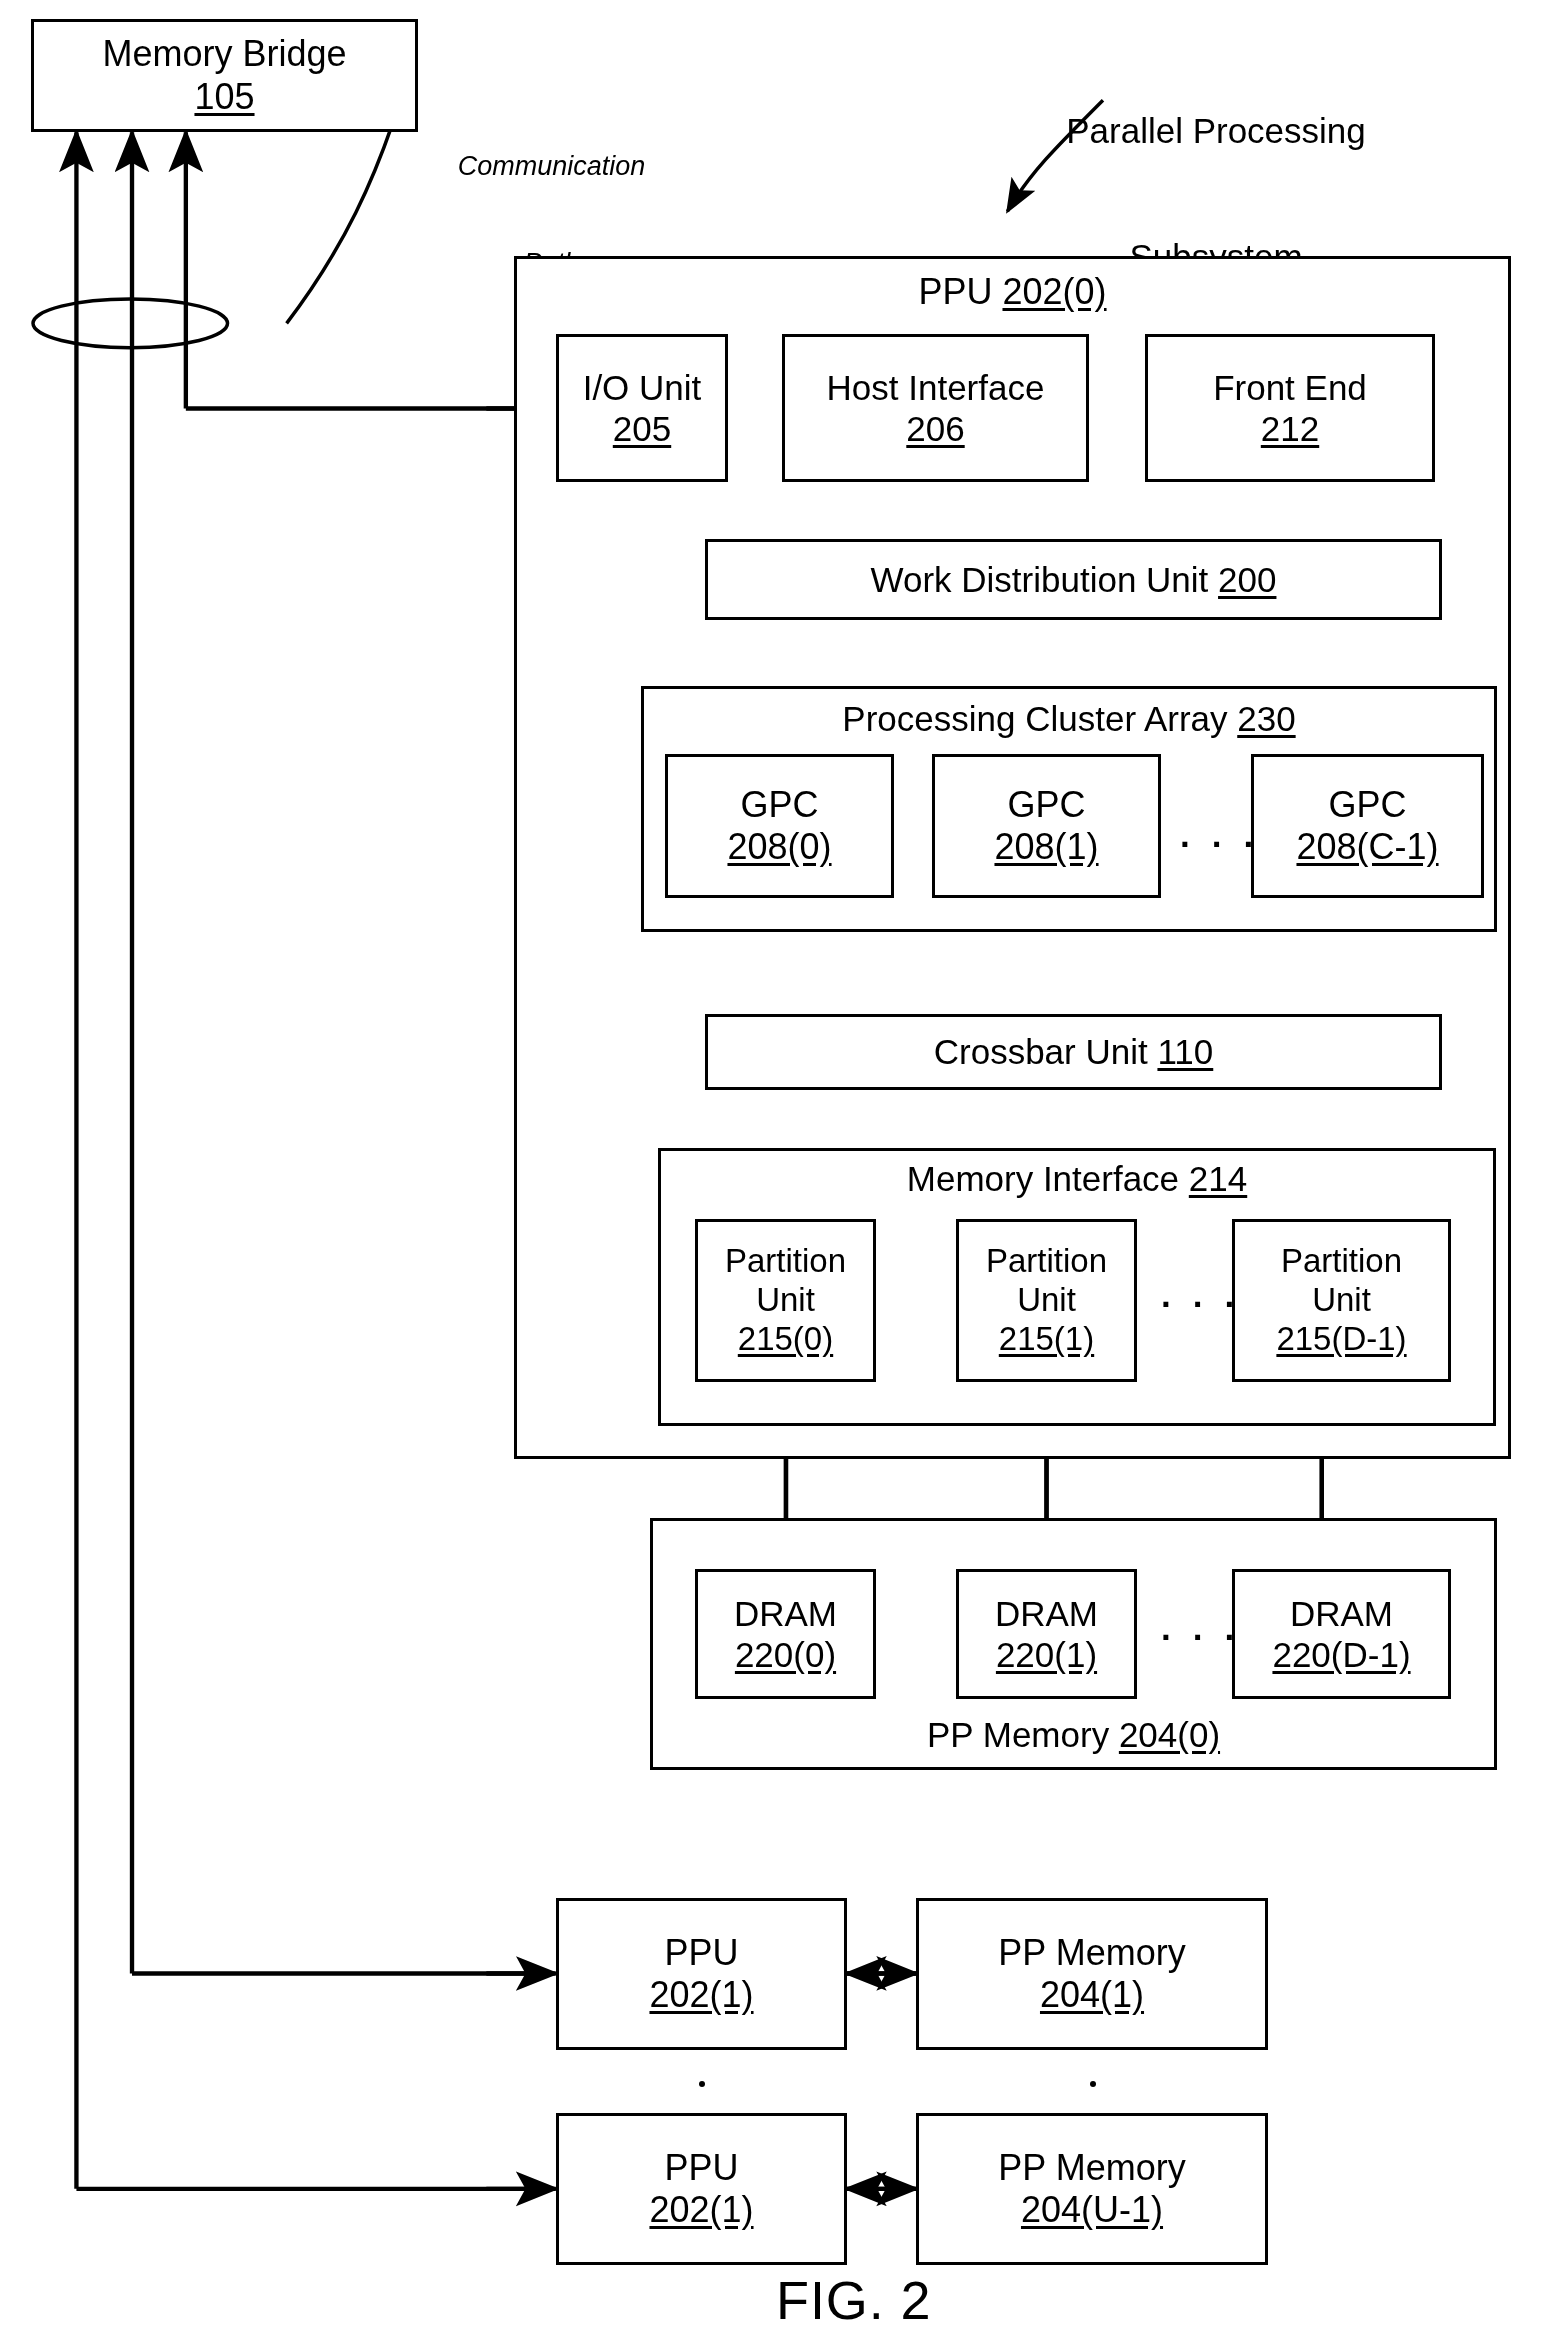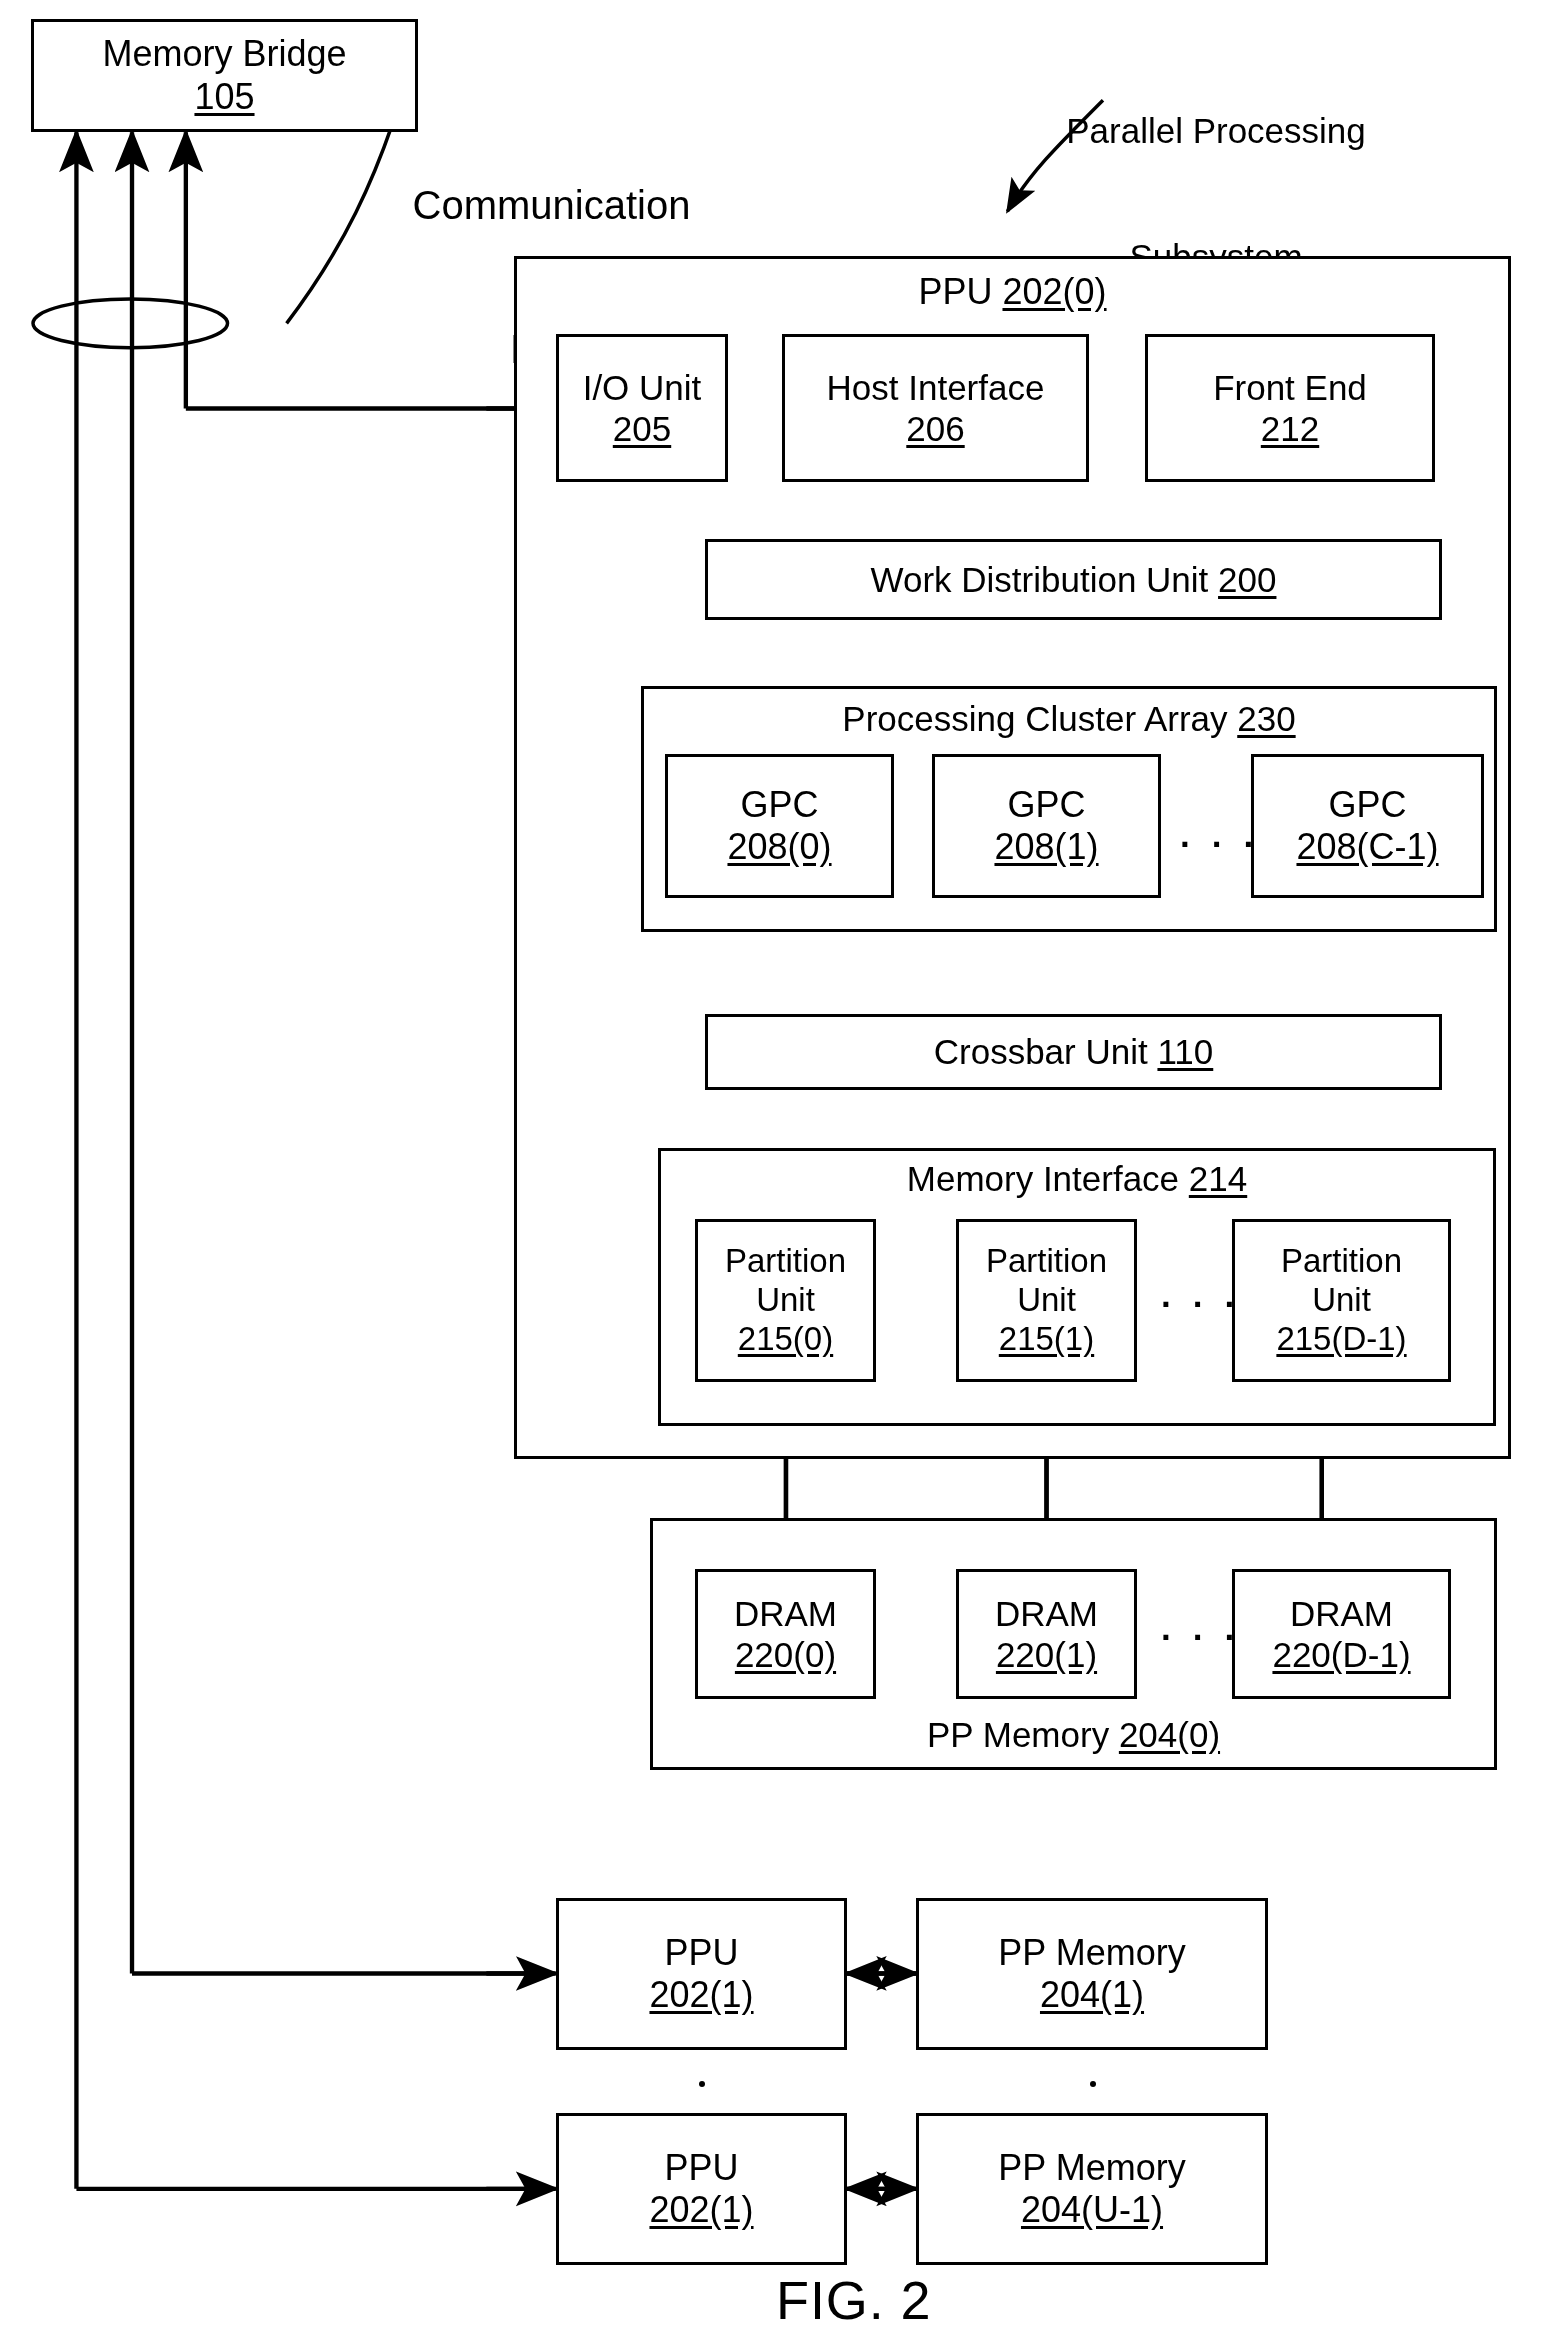--- a/index.html
+++ b/index.html
@@ -142,21 +142,21 @@
       <path d="M1522,1805 L1522,1590" marker-end="url(#ah)"></path>
 
       <path d="M975,2272 L1055,2272" marker-end="url(#ah)"></path>
       <path d="M1055,2272 L975,2272" marker-end="url(#ah)"></path>
 
       <path d="M975,2520 L1055,2520" marker-end="url(#ah)"></path>
       <path d="M1055,2520 L975,2520" marker-end="url(#ah)"></path>
     </g>
   </svg>
 
-  <div class="freetext" style="left:408px; top:85px; width:287px; font-size:40px;">
+  <div class="freetext" style="left:408px; top:85px; width:287px; font-size:27px;font-style:italic;">
     <span class="lbl">Communication</span>
     <span class="lbl">Path</span>
   </div>
   <div class="freetext" style="left:526px; top:184px; width:104px; font-size:35px;">
     <span class="lbl">113</span>
   </div>
 
   <div class="freetext" style="left:1025px; top:26px; width:382px; font-size:35px;">
     <span class="lbl">Parallel Processing</span>
     <span class="lbl">Subsystem</span>

